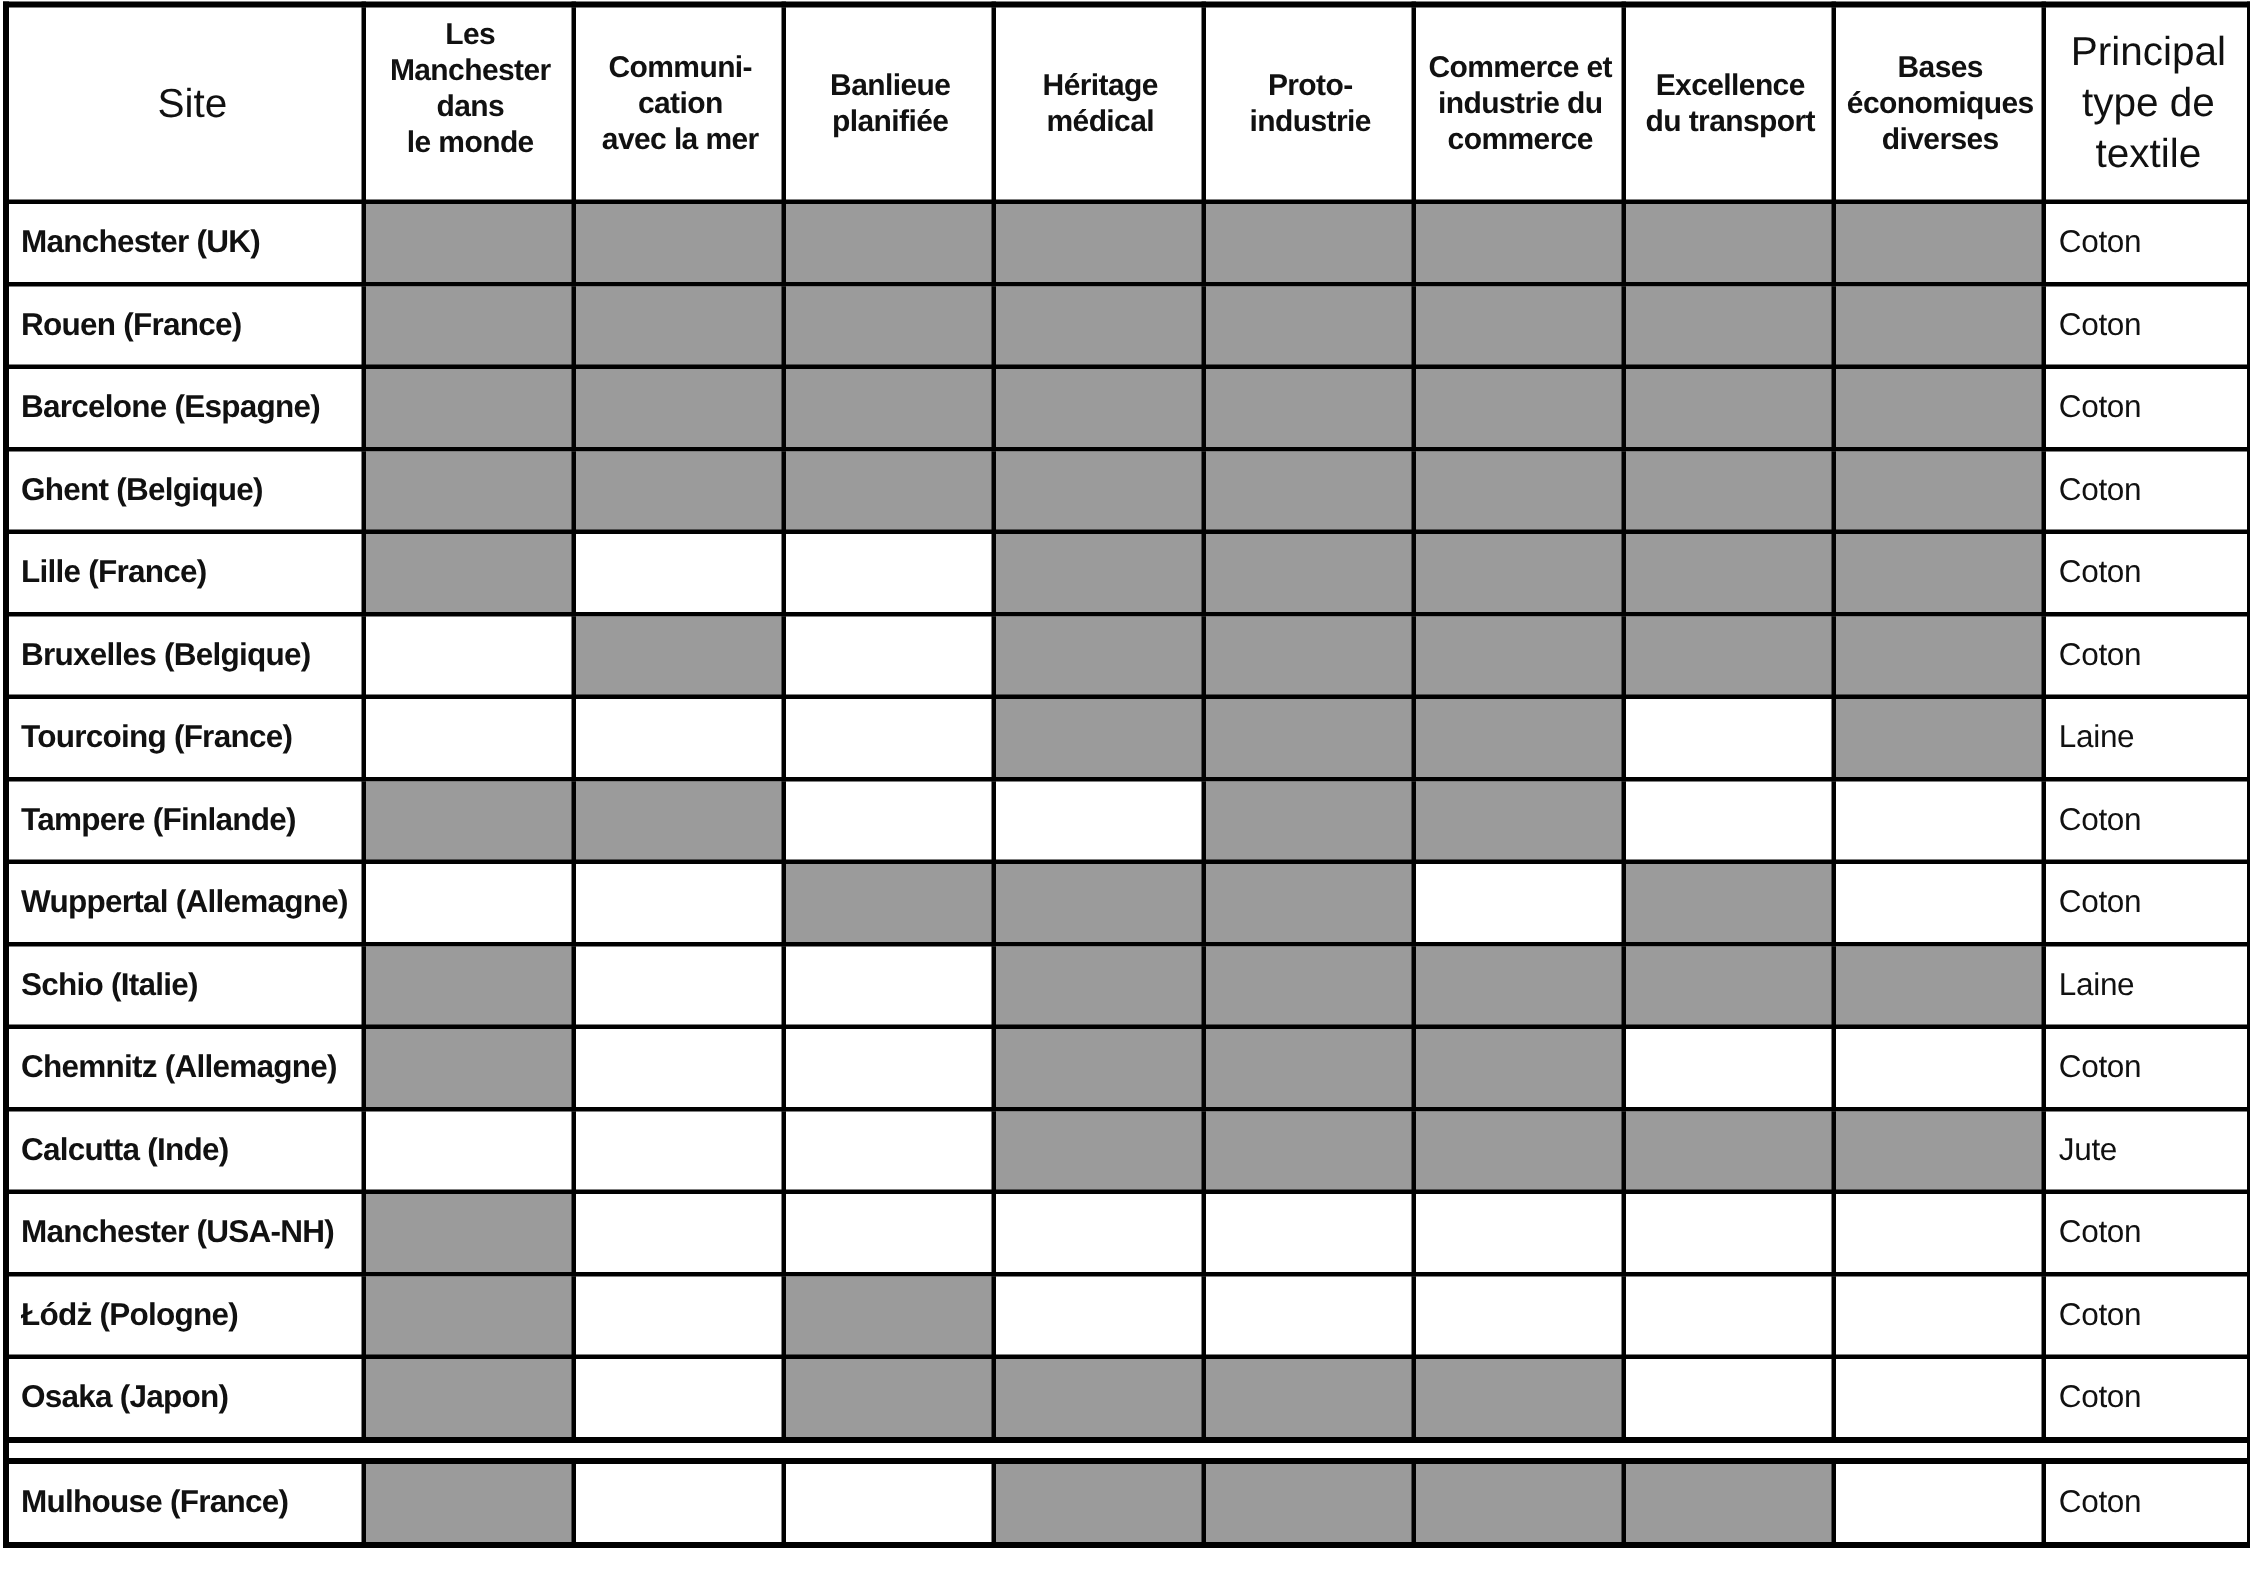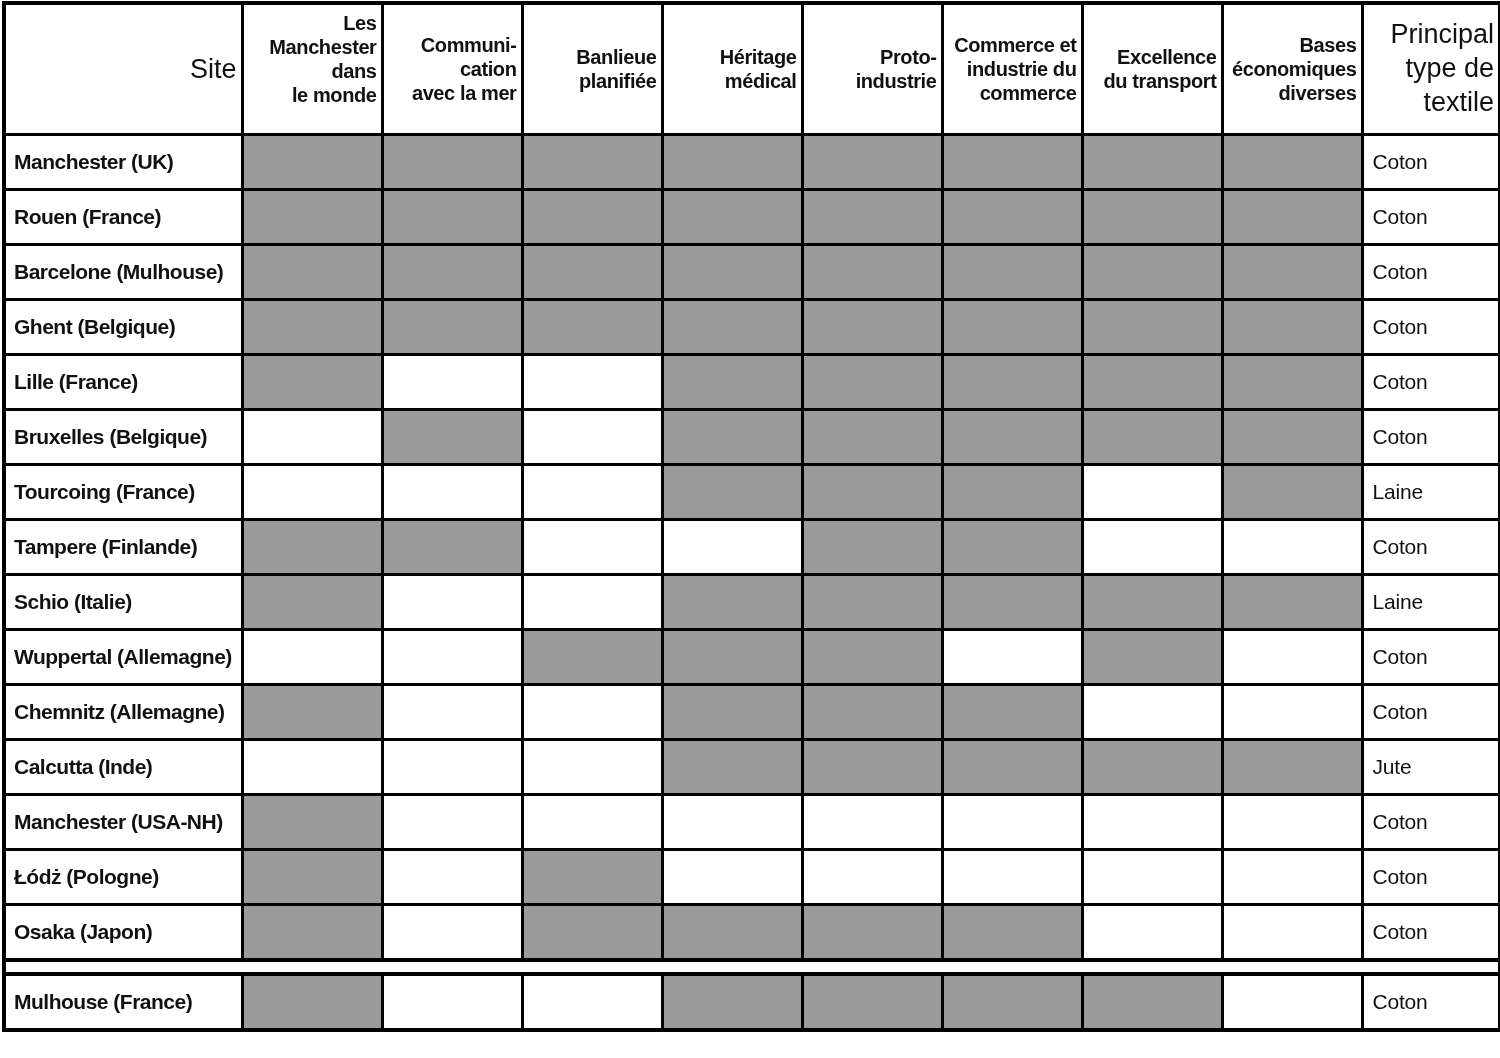--- a/index.html
+++ b/index.html
@@ -25,21 +25,21 @@
   col.c-attr{width:140px;}
   col.c-tex{width:138px;}
   th,td{
     border:3px solid var(--border);
     padding:0;
     background:#fff;
     overflow:hidden;
   }
   th{
     height:118px;
-    text-align:right;
+    text-align:center;
     vertical-align:middle;
     font-size:20px;
     font-weight:700;
     line-height:1.2;
     letter-spacing:-0.4px;
     padding:4px 4px 4px 7px;
     white-space:pre-line;
   }
   th.site-h{
     font-size:27px;
@@ -143,21 +143,21 @@
           <td class="matrix filled"></td>
           <td class="matrix filled"></td>
           <td class="matrix filled"></td>
           <td class="matrix filled"></td>
           <td class="matrix filled"></td>
           <td class="matrix filled"></td>
           <td class="matrix filled"></td>
           <td class="textile-value">Coton</td>
         </tr>
         <tr>
-          <td class="site-label">Barcelone (Mulhouse)</td>
+          <td class="site-label">Barcelone (Espagne)</td>
           <td class="matrix filled"></td>
           <td class="matrix filled"></td>
           <td class="matrix filled"></td>
           <td class="matrix filled"></td>
           <td class="matrix filled"></td>
           <td class="matrix filled"></td>
           <td class="matrix filled"></td>
           <td class="matrix filled"></td>
           <td class="textile-value">Coton</td>
         </tr>
@@ -215,42 +215,42 @@
           <td class="matrix filled"></td>
           <td class="matrix"></td>
           <td class="matrix"></td>
           <td class="matrix filled"></td>
           <td class="matrix filled"></td>
           <td class="matrix"></td>
           <td class="matrix"></td>
           <td class="textile-value">Coton</td>
         </tr>
         <tr>
+          <td class="site-label">Wuppertal (Allemagne)</td>
+          <td class="matrix"></td>
+          <td class="matrix"></td>
+          <td class="matrix filled"></td>
+          <td class="matrix filled"></td>
+          <td class="matrix filled"></td>
+          <td class="matrix"></td>
+          <td class="matrix filled"></td>
+          <td class="matrix"></td>
+          <td class="textile-value">Coton</td>
+        </tr>
+        <tr>
           <td class="site-label">Schio (Italie)</td>
           <td class="matrix filled"></td>
           <td class="matrix"></td>
           <td class="matrix"></td>
           <td class="matrix filled"></td>
           <td class="matrix filled"></td>
           <td class="matrix filled"></td>
           <td class="matrix filled"></td>
           <td class="matrix filled"></td>
           <td class="textile-value">Laine</td>
-        </tr>
-        <tr>
-          <td class="site-label">Wuppertal (Allemagne)</td>
-          <td class="matrix"></td>
-          <td class="matrix"></td>
-          <td class="matrix filled"></td>
-          <td class="matrix filled"></td>
-          <td class="matrix filled"></td>
-          <td class="matrix"></td>
-          <td class="matrix filled"></td>
-          <td class="matrix"></td>
-          <td class="textile-value">Coton</td>
         </tr>
         <tr>
           <td class="site-label">Chemnitz (Allemagne)</td>
           <td class="matrix filled"></td>
           <td class="matrix"></td>
           <td class="matrix"></td>
           <td class="matrix filled"></td>
           <td class="matrix filled"></td>
           <td class="matrix filled"></td>
           <td class="matrix"></td>

